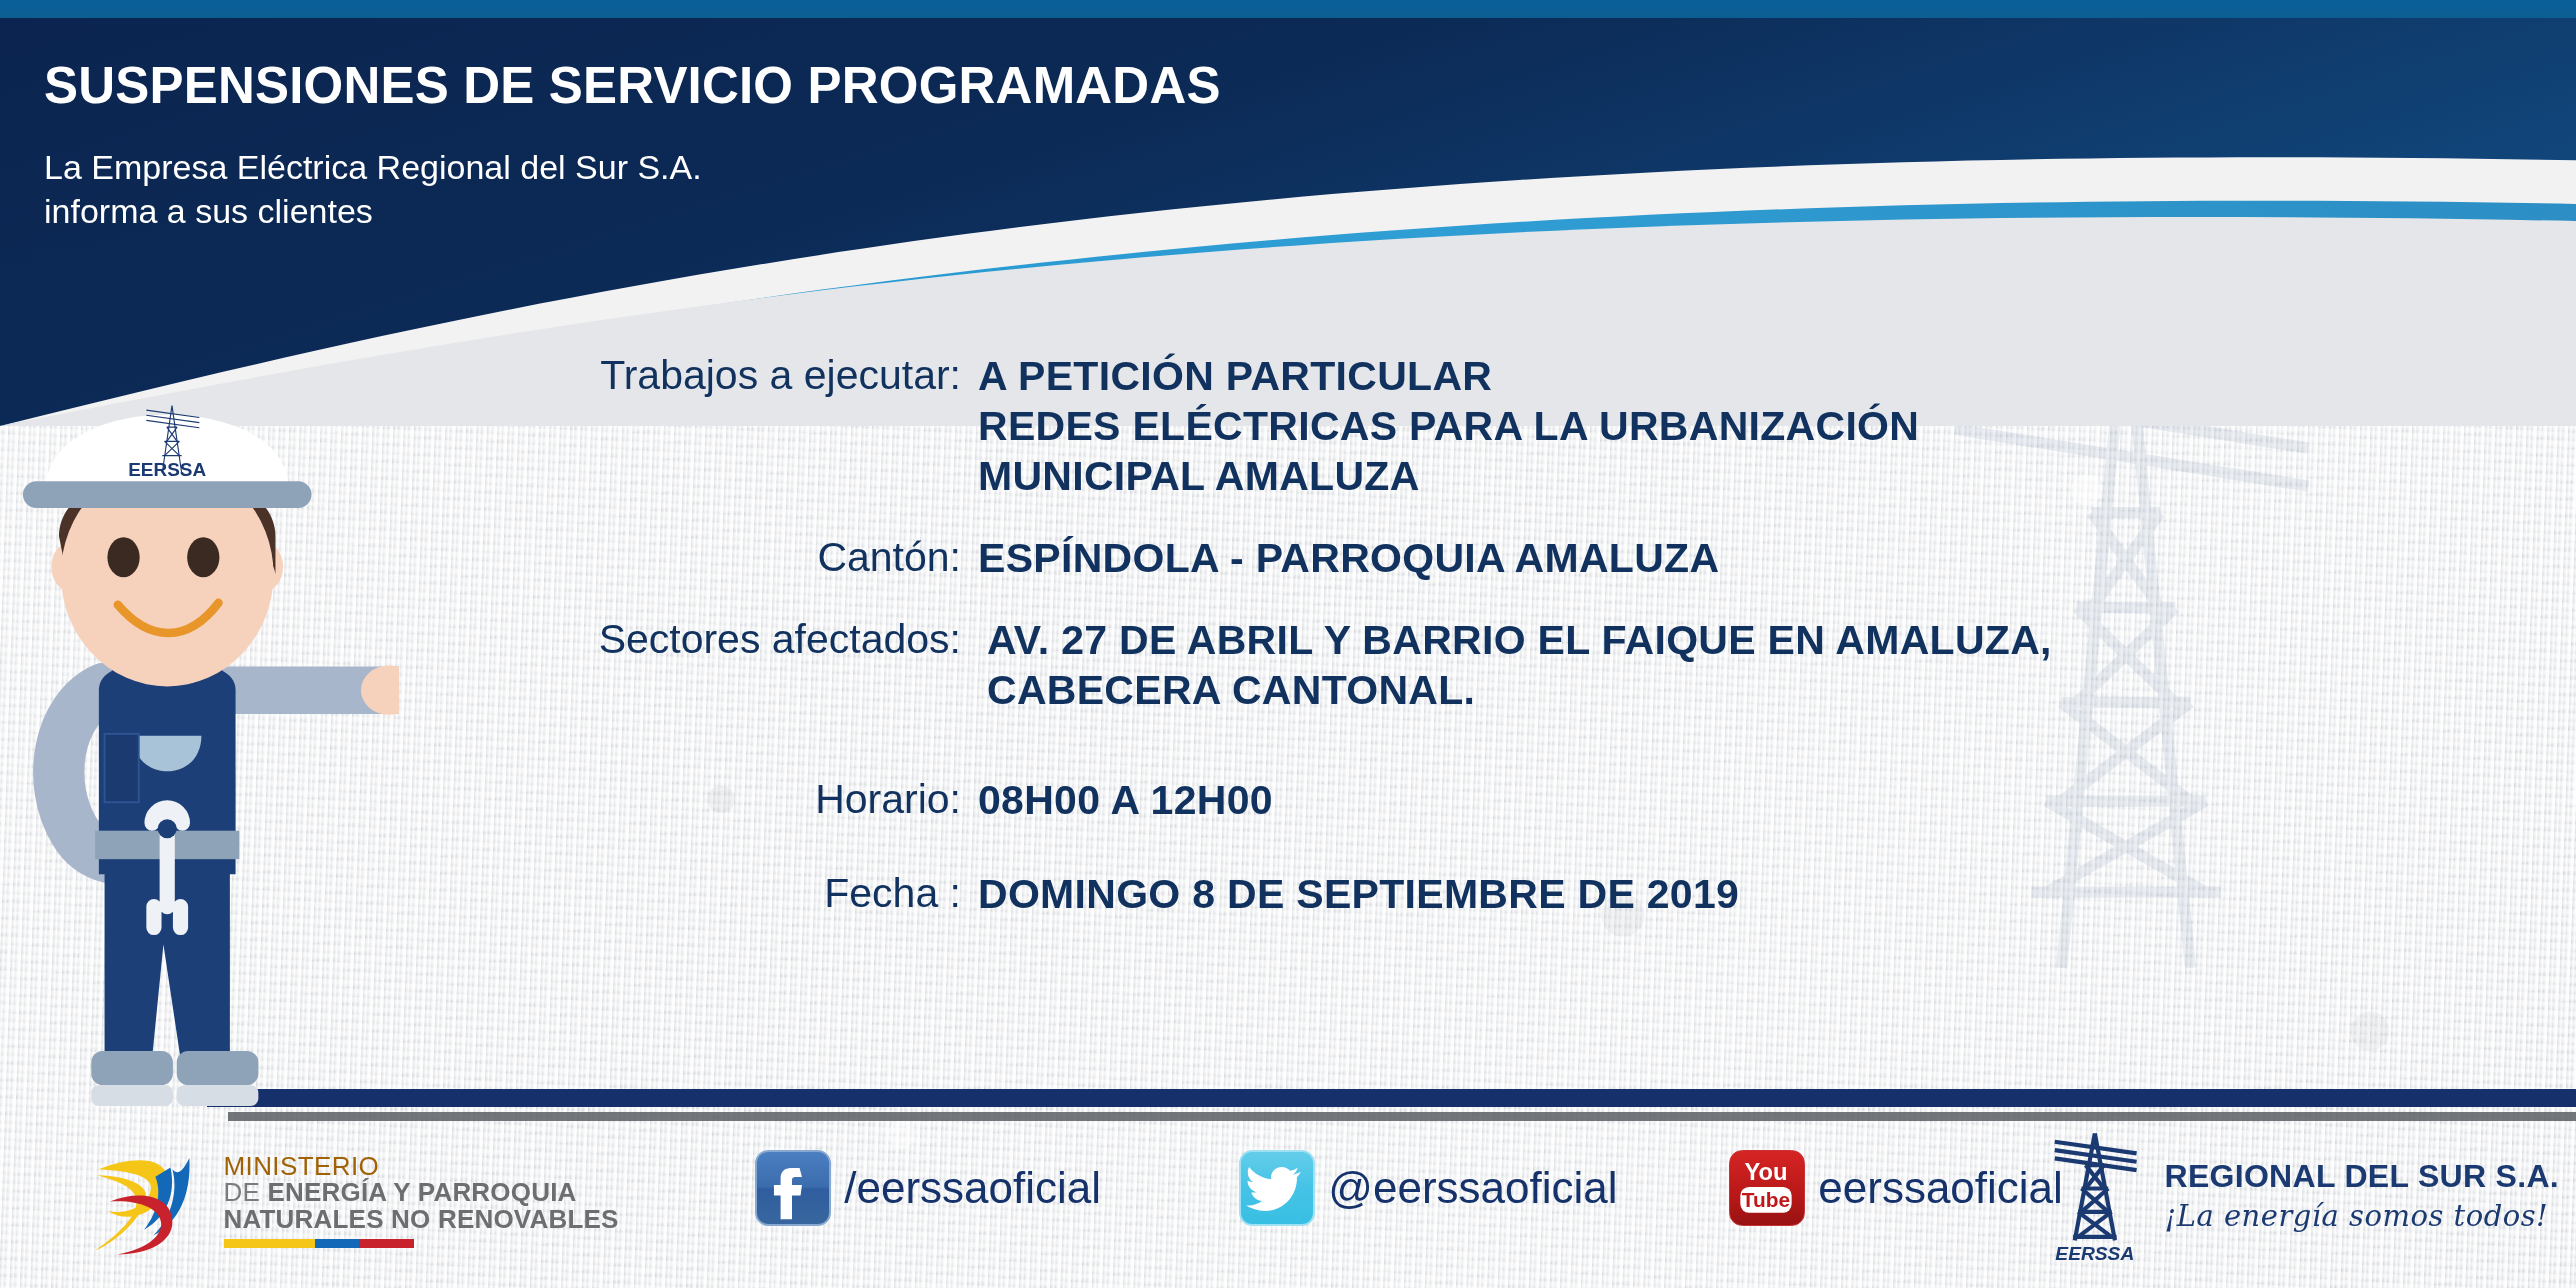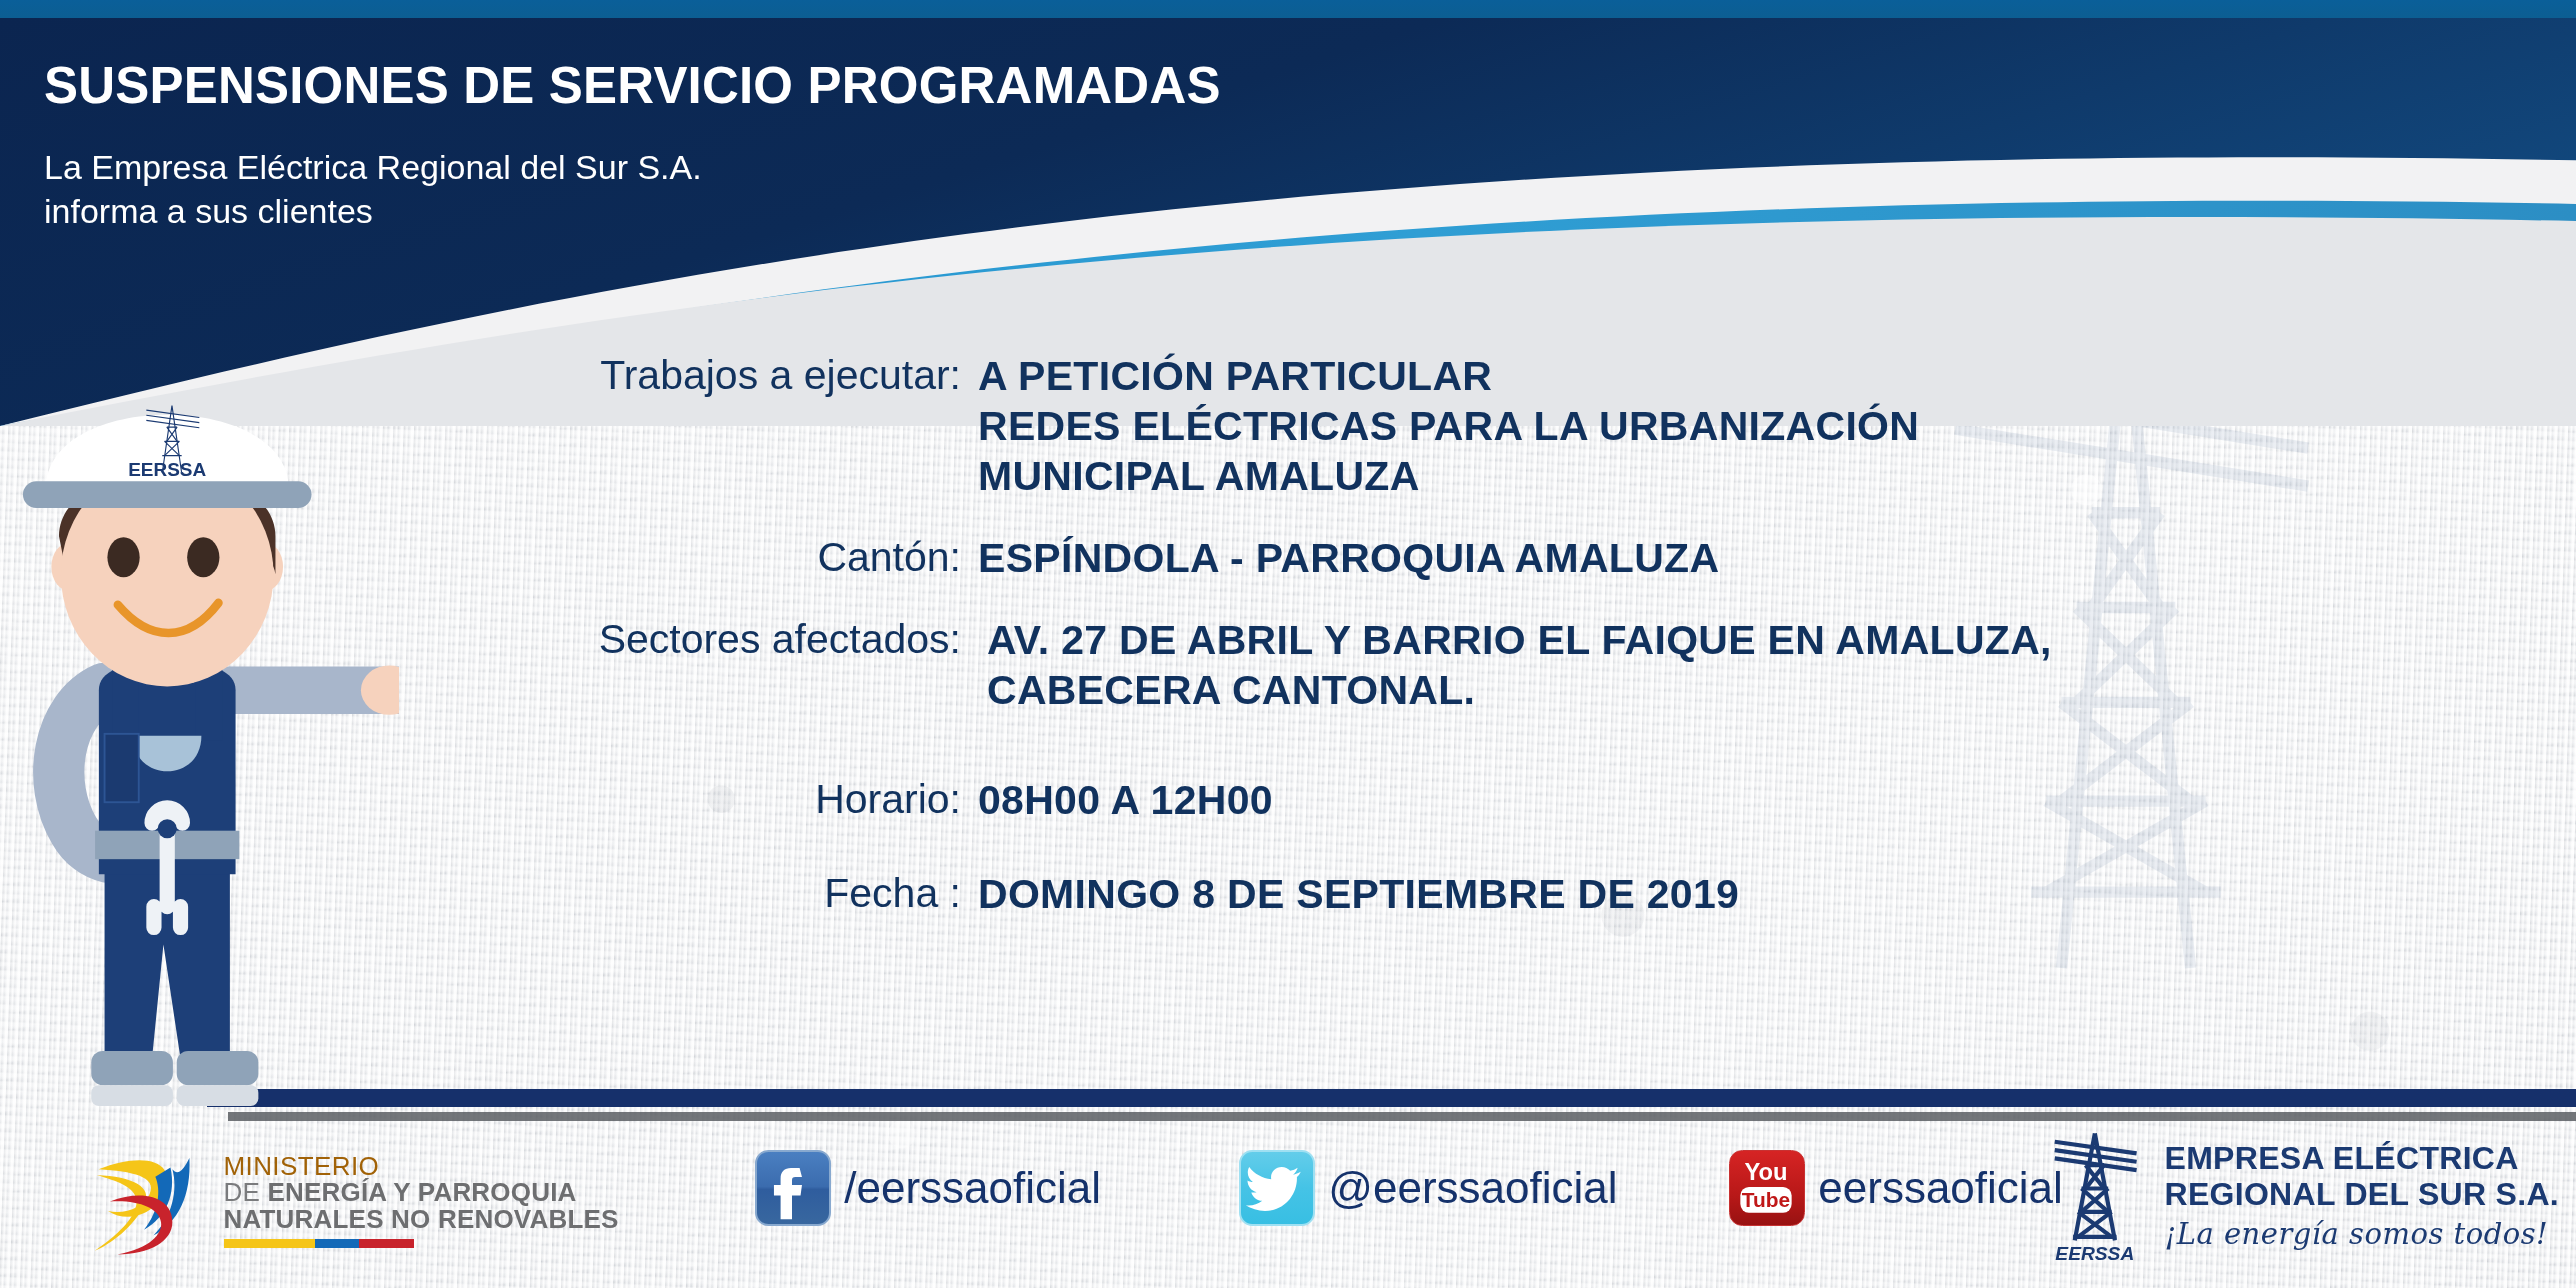--- a/index.html
+++ b/index.html
@@ -424,21 +424,20 @@
       <svg width="114" height="142" viewBox="0 0 130 170">
         <g stroke="#1b3a72" stroke-width="5" fill="none">
           <path d="M66 10 L42 138 M66 10 L90 138"></path>
           <path d="M55 48 L77 48 M50 76 L82 76 M46 104 L86 104 M40 134 L92 134"></path>
           <path d="M55 48 L77 76 M77 48 L55 76 M50 76 L82 104 M82 76 L50 104 M46 104 L86 134 M86 104 L46 134"></path>
           <path d="M18 20 L116 34 M18 30 L116 44 M18 40 L116 54"></path>
         </g>
         <text x="66" y="162" font-family="Liberation Sans, sans-serif" font-size="23" font-weight="bold" font-style="italic" fill="#1b3a72" text-anchor="middle">EERSSA</text>
       </svg>
       <div class="eerssa-text">
-        <div class="er-l1">EMPRESA ELÉCTRICA</div>
         <div class="er-l2">REGIONAL DEL SUR S.A.</div>
         <div class="er-slogan">¡La energía somos todos!</div>
       </div>
     </div>
 
   </div>
 
 </div>
 
 

